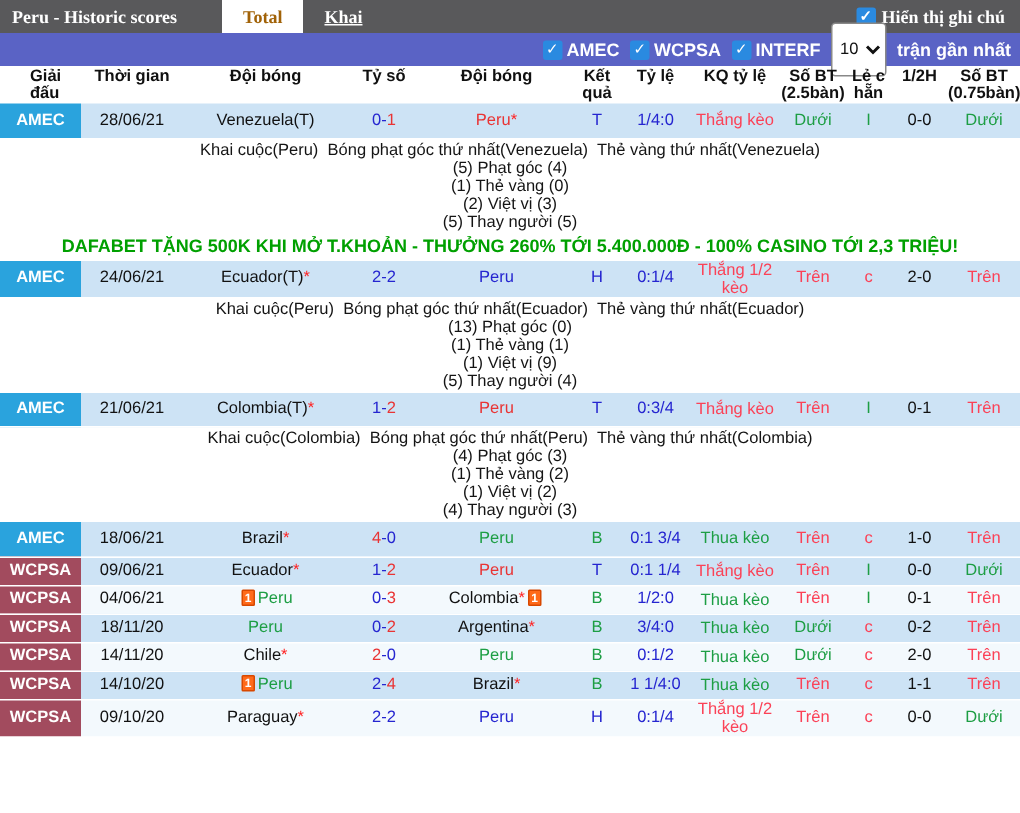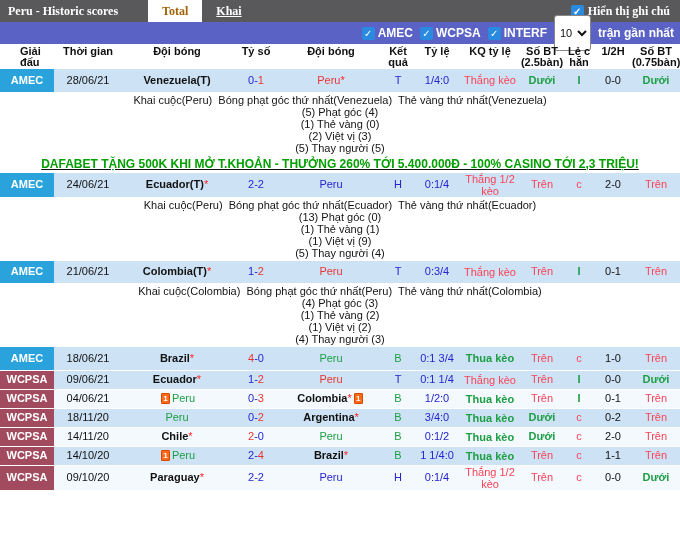--- a/index.html
+++ b/index.html
@@ -25,32 +25,32 @@
   th { font-size:11px; font-weight:bold; color:#101010; padding:2px 0 1px; line-height:11px; vertical-align:top; background:#fff; }
   th:first-child { text-align:left; padding-left:20px; }
   td { text-align:center; padding:0 1px; line-height:13px; vertical-align:middle; }
   tr.match td { border-bottom:1px solid #fff; height:23px; }
   tr.compact td { height:19px; }
   tr.bg-blue td { background:#cde3f5; }
   tr.bg-pale td { background:#f3f9fd; }
   td.badge { color:#fff; font-weight:bold; }
   td.badge.amec  { background:#2aa3dd; }
   td.badge.wcpsa { background:#a24b5e; }
-  .tk-black { color:#111;font-weight:bold; } .tk-red { color:#e93434; } .tk-green { color:#1d9e44; } .tk-blue { color:#2525d0; }
+  .tk-black { color:#111; } .tk-red { color:#e93434; } .tk-green { color:#1d9e44; } .tk-blue { color:#2525d0; }
   .mark { color:#ff2222; }
   .s-blue { color:#2525d0; } .s-red { color:#e93434; }
   td.rate { color:#2525d0; }
   .r-blue { color:#2525d0; font-weight:normal; } .r-green { color:#1d9e44; }
-  .c-red { color:#fb4257; } .c-green { color:#1d9e44;font-weight:bold; }
+  .c-red { color:#fb4257; } .c-green { color:#1d9e44; }
   td.kq { line-height:12px; }
   td.half { color:#111; }
   .rc { display:inline-block; min-width:9px; height:11px; background:#ff6a1a; border:1px solid #d84800; color:#fff; font-size:8px; font-weight:bold; line-height:10px; border-radius:1px; margin:0 2px; padding:0 1px; vertical-align:1px; }
   tr.notes td { background:#fff; padding:1px 0 2px; height:auto;text-align:center; }
   .nl { line-height:12px; white-space:pre-wrap; color:#141414; }
-  tr.banner-row td { background:#fff; padding:2px 0; height:auto;text-decoration:underline; }
+  tr.banner-row td { background:#fff; padding:2px 0; height:auto; }
   .banner { color:#00a000; font-weight:bold; font-size:12px; cursor:pointer; }
 </style>
 </head>
 <body>
 
 <div class="topbar">
   <span class="win-title">Peru - Historic scores</span>
   <div class="tab active">Total</div>
   <div class="tab link">Khai</div>
   <label class="toggle">

